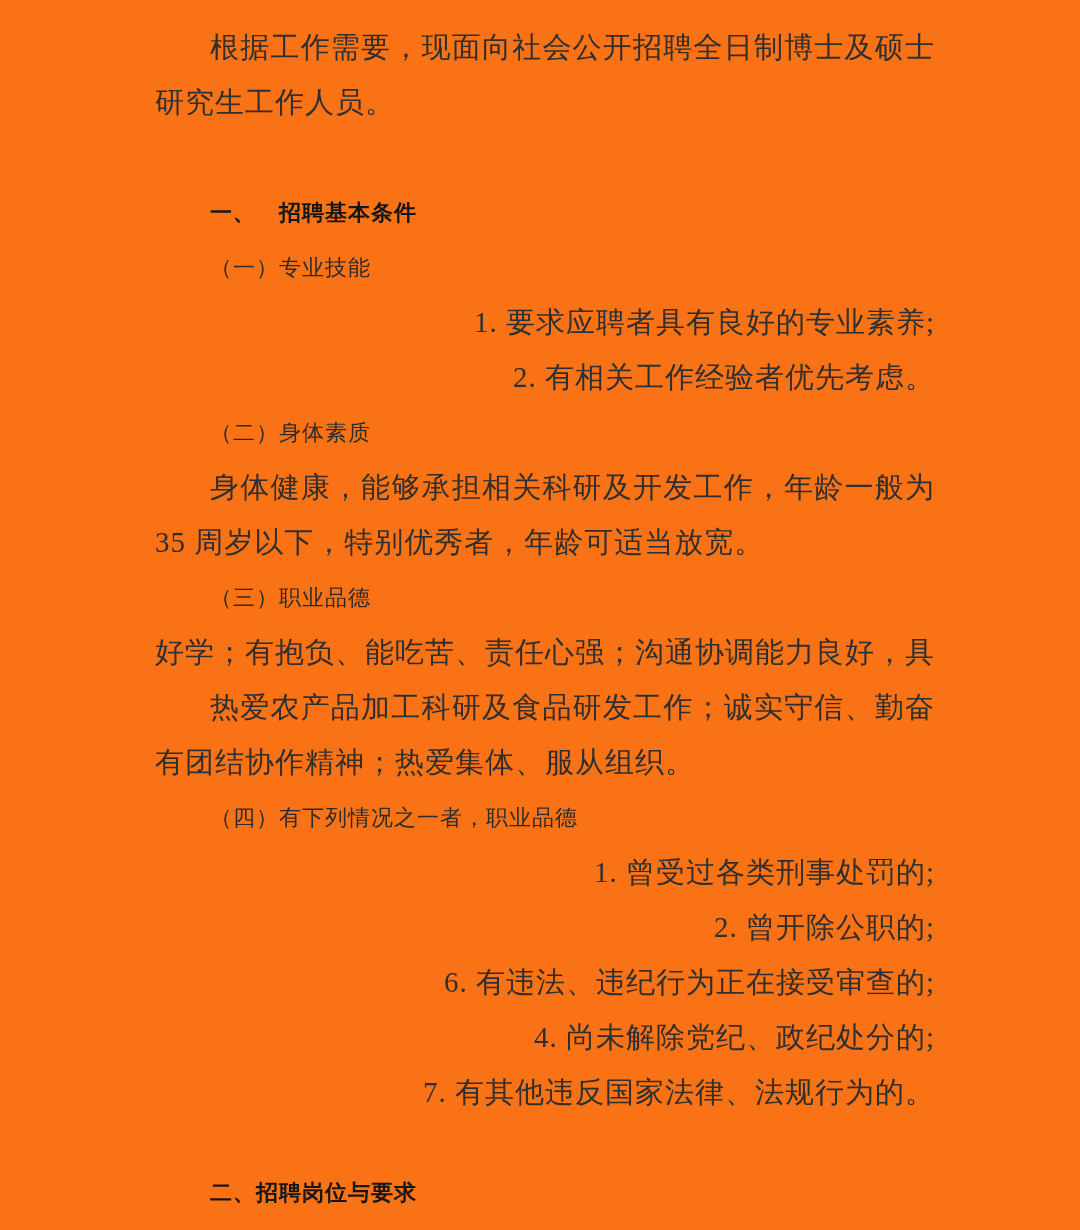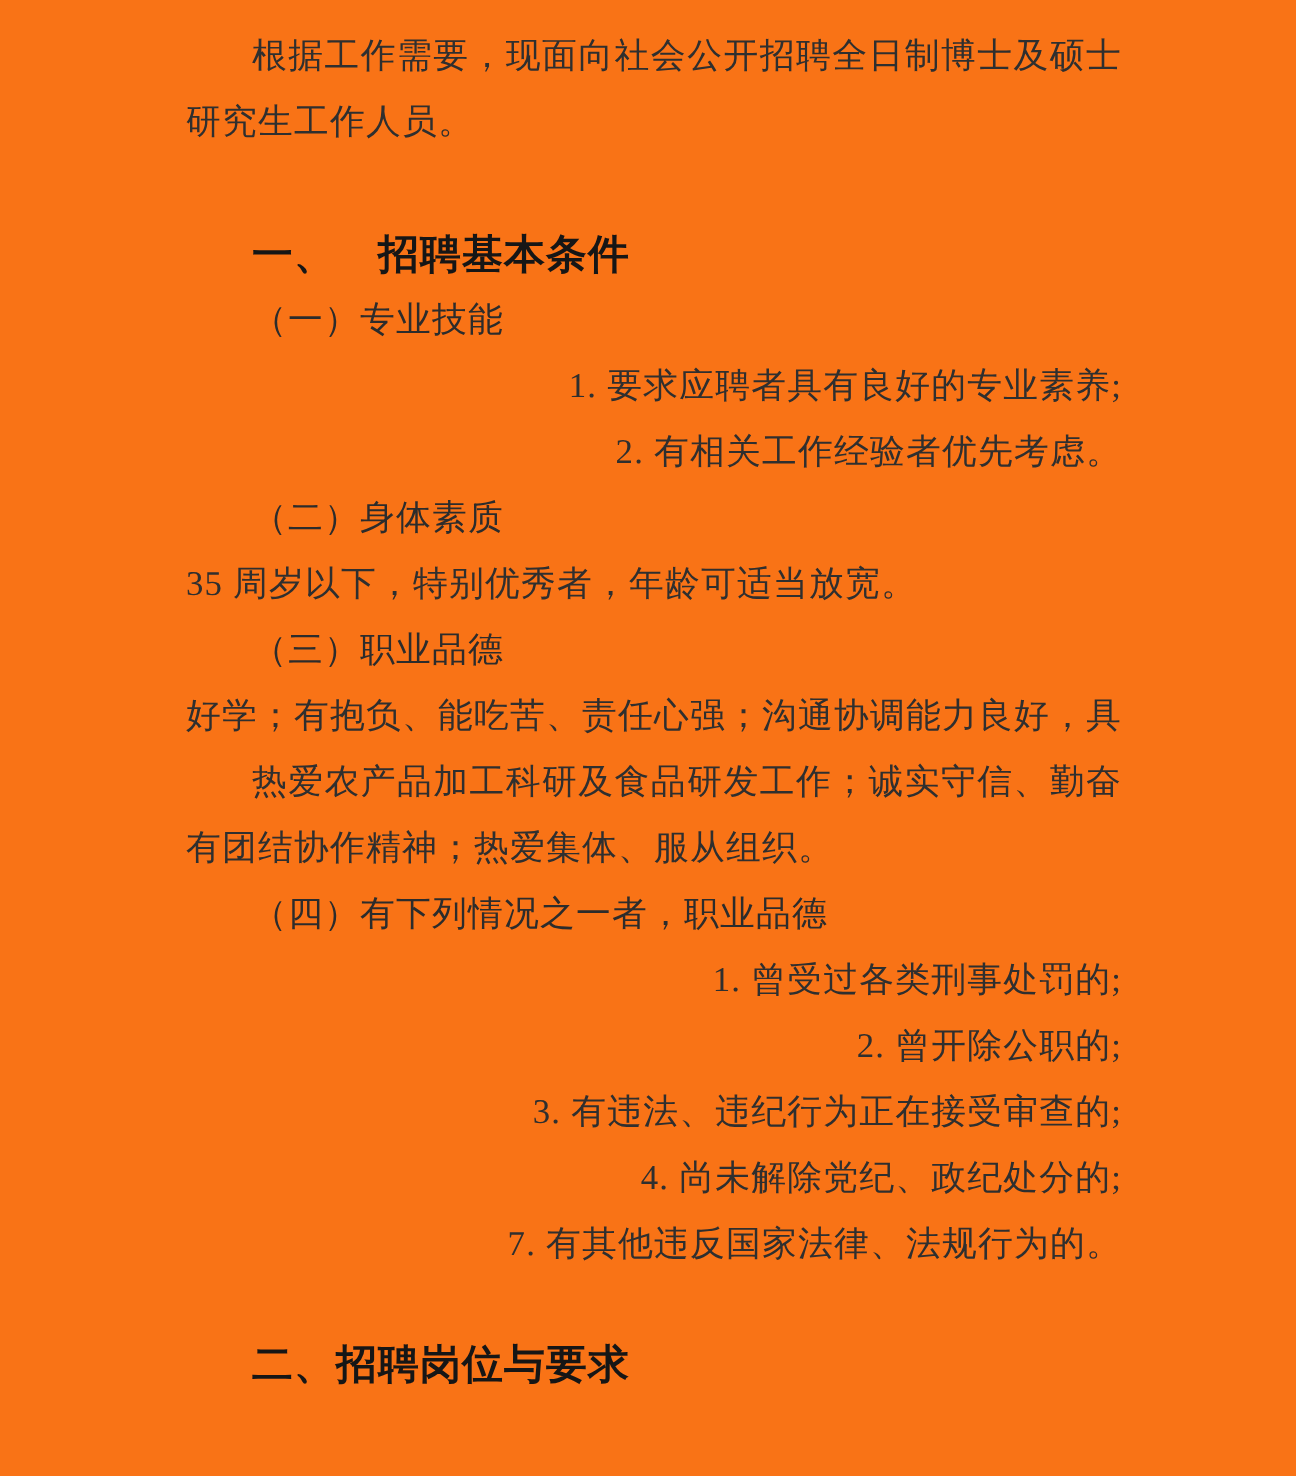--- a/index.html
+++ b/index.html
@@ -23,32 +23,32 @@
   
   .just{
     white-space:normal;
     text-align:justify;
     text-align-last:justify;
   }
   .indent{padding-left:55px;}
   .heading{
     font-family:"Liberation Sans", sans-serif;
     font-weight:700;
-    font-size:34px;
+    font-size:22px;
     line-height:55px;
     color:#161616;
     padding-left:55px;
     letter-spacing:1px;
     white-space:nowrap;
   }
   .gap-lg{margin-top:55px;}
   .gap-md{margin-top:45px;}
   .subtitle{
     display:block;
-    font-size:29px;
+    font-size:22px;
     line-height:55px;
     letter-spacing:1px;
     padding-left:55px;
     white-space:nowrap;
     color:#2c2c2c;
   }
   .item{
     display:block;
     font-size:29px;
     line-height:55px;
@@ -69,32 +69,33 @@
   </div>
 
   <div class="heading gap-lg">一、　招聘基本条件</div>
 
   <div class="subtitle">（一）专业技能</div>
   <div class="item">1. 要求应聘者具有良好的专业素养;</div>
   <div class="item">2. 有相关工作经验者优先考虑。</div>
 
   <div class="subtitle">（二）身体素质</div>
   <div>
+    <div class="line just indent">身体健康，能够承担相关科研及开发工作，年龄一般为</div>
     <div class="line">35 周岁以下，特别优秀者，年龄可适当放宽。</div>
   </div>
 
   <div class="subtitle">（三）职业品德</div>
   <div>
     <div class="line just">好学；有抱负、能吃苦、责任心强；沟通协调能力良好，具</div>
     <div class="line just indent">热爱农产品加工科研及食品研发工作；诚实守信、勤奋</div>
     <div class="line">有团结协作精神；热爱集体、服从组织。</div>
   </div>
 
   <div class="subtitle">（四）有下列情况之一者，职业品德</div>
   <div class="item">1. 曾受过各类刑事处罚的;</div>
   <div class="item">2. 曾开除公职的;</div>
-  <div class="item">3. 有违法、违纪行为正在接受审查的;</div>
+  <div class="item">6. 有违法、违纪行为正在接受审查的;</div>
   <div class="item">4. 尚未解除党纪、政纪处分的;</div>
   <div class="item">7. 有其他违反国家法律、法规行为的。</div>
 
   <div class="heading gap-md">二、招聘岗位与要求</div>
 
 </div>
 
 </body></html>

